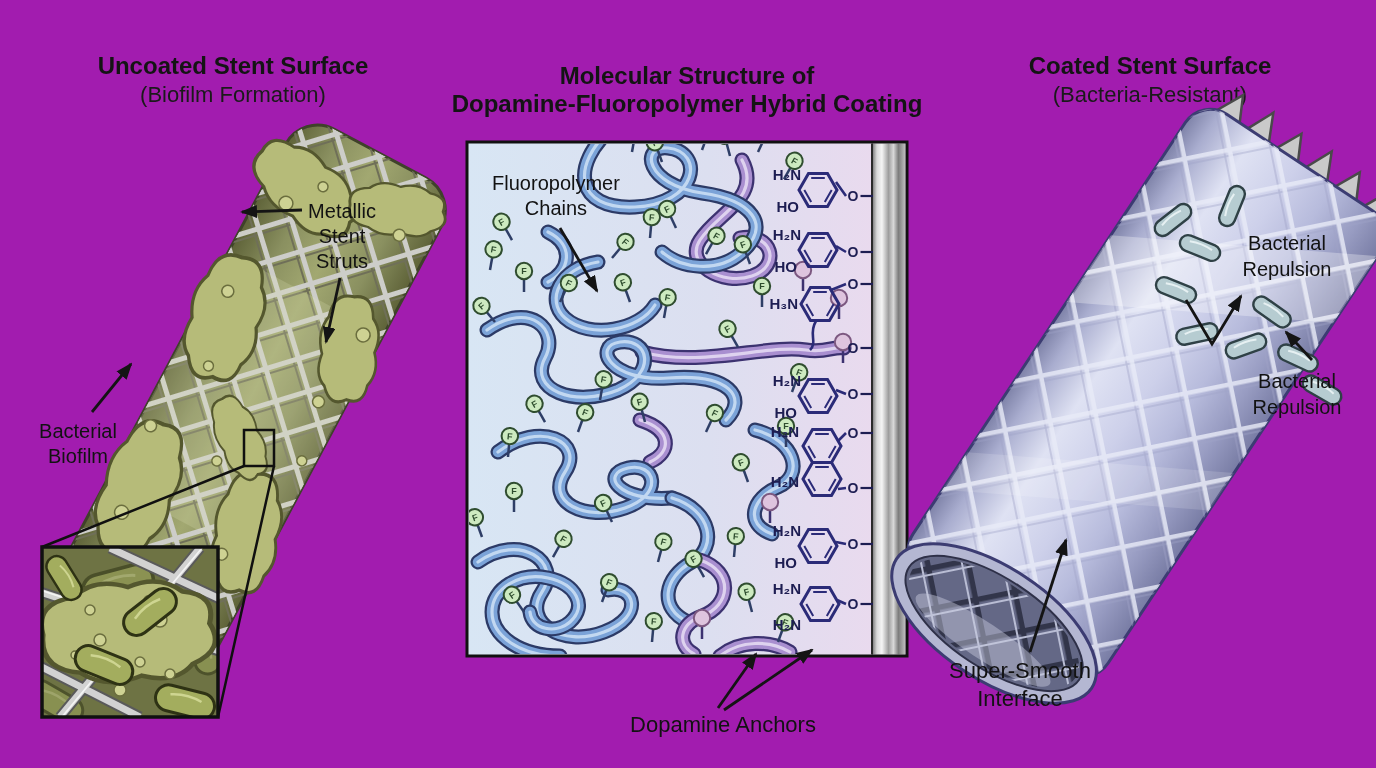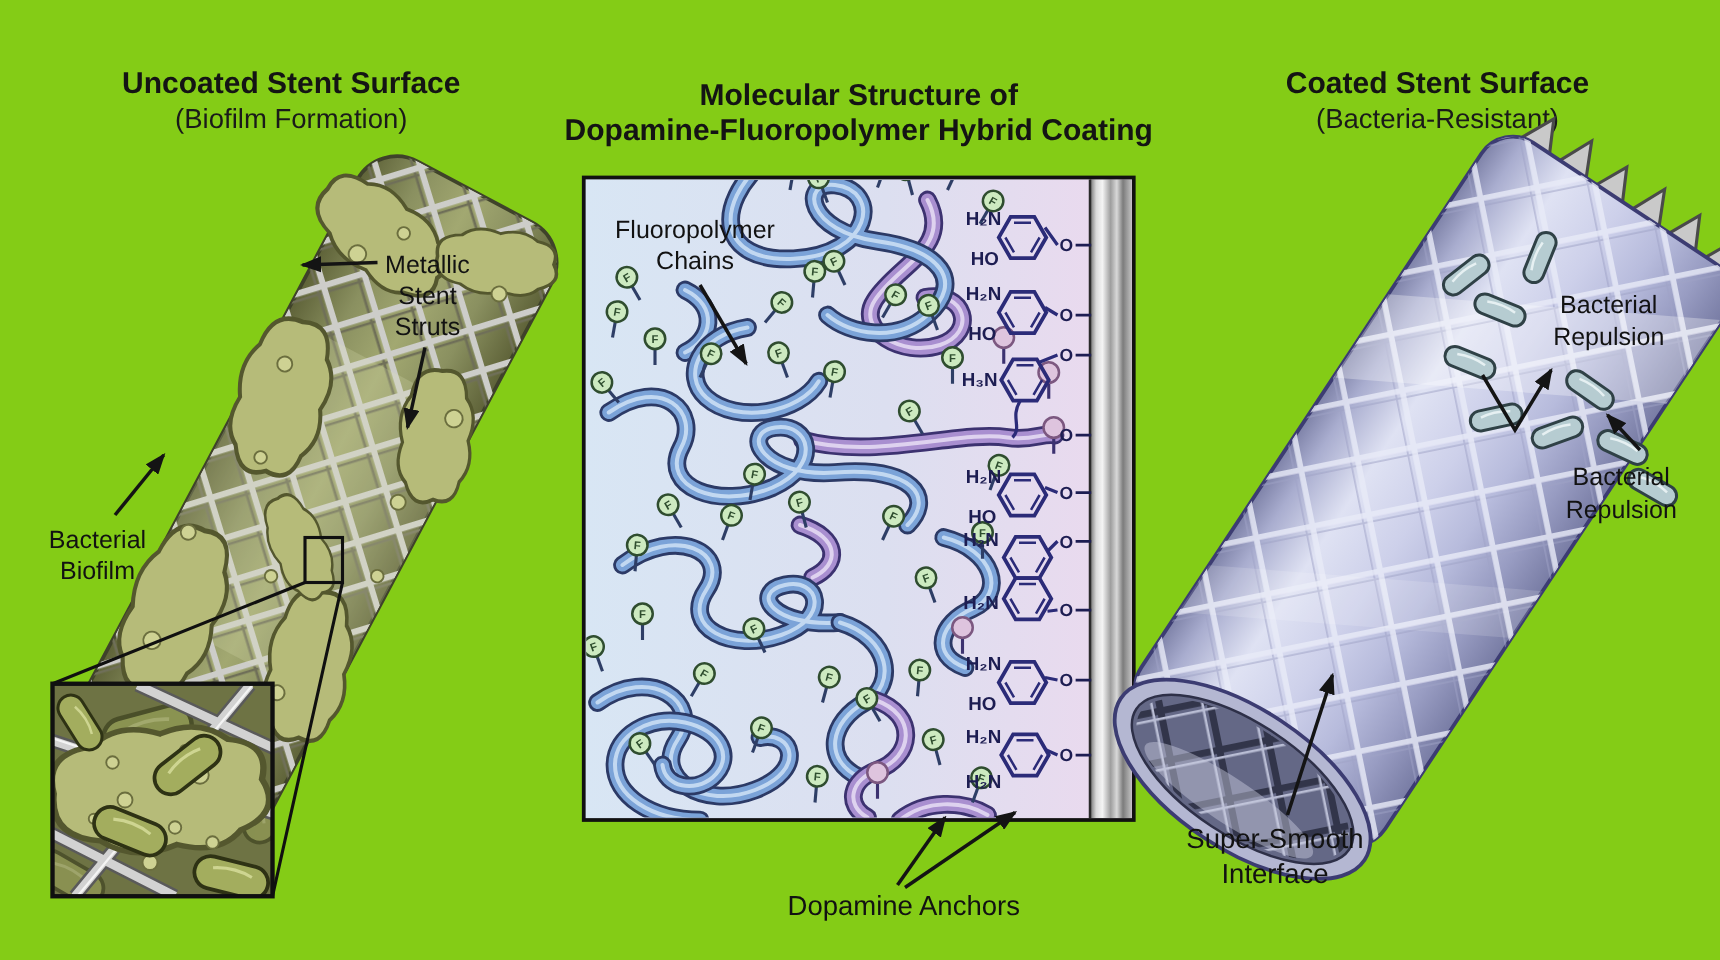--- a/index.html
+++ b/index.html
@@ -1,16 +1,16 @@
 <!DOCTYPE html>
 <html><head>
 <meta charset="utf-8">
 <style>
   html,body{margin:0;padding:0;}
-  .canvas{position:relative;width:1376px;height:768px;background:#84cc16;overflow:hidden;
+  .canvas{position:relative;width:1376px;height:768px;background:#a21caf;overflow:hidden;
           font-family:"Liberation Sans","DejaVu Sans",sans-serif;}
   svg{position:absolute;left:0;top:0;}
   .tt{font-family:"Liberation Sans","DejaVu Sans",sans-serif;font-weight:bold;font-size:24px;fill:#141414;}
   .ts{font-family:"Liberation Sans","DejaVu Sans",sans-serif;font-size:22px;fill:#1a1a1a;}
   .tl{font-family:"Liberation Sans","DejaVu Sans",sans-serif;font-size:20px;fill:#121212;}
   .tl22{font-family:"Liberation Sans","DejaVu Sans",sans-serif;font-size:22px;fill:#121212;}
   .chem{font-family:"Liberation Sans","DejaVu Sans",sans-serif;font-weight:bold;font-size:15px;fill:#1d1d52;}
   .ox{font-family:"Liberation Sans","DejaVu Sans",sans-serif;font-weight:bold;font-size:14px;fill:#1d1d52;}
   .fl{font-family:"Liberation Sans","DejaVu Sans",sans-serif;font-weight:bold;font-size:9px;fill:#2e4d2e;}
   .ar{stroke:#141414;stroke-width:2.8;fill:none;}

